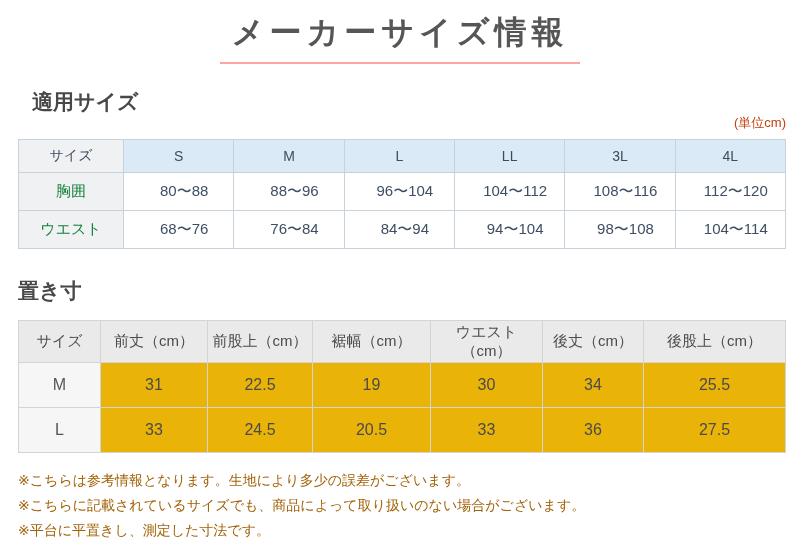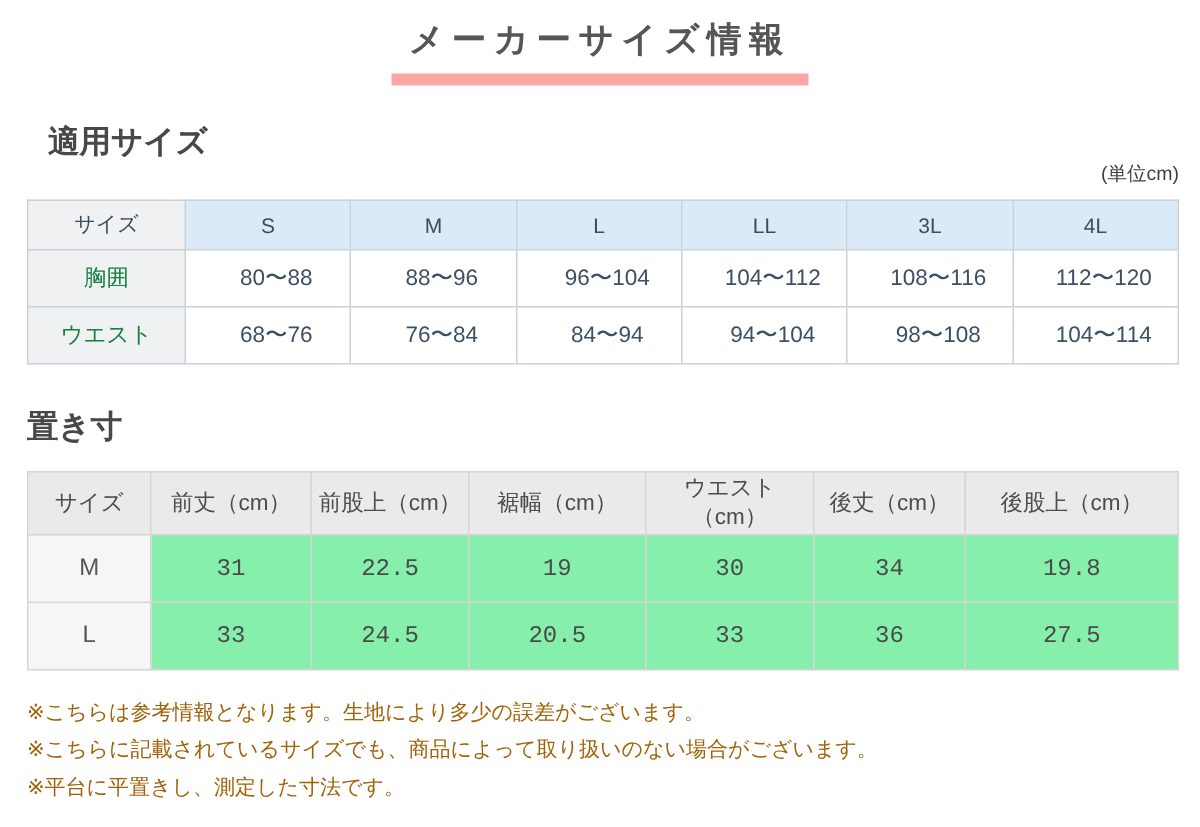--- a/index.html
+++ b/index.html
@@ -7,35 +7,35 @@
     width:800px;height:551px;overflow:hidden;
     font-family:"Liberation Sans","DejaVu Sans",sans-serif;
     -webkit-font-smoothing:antialiased;
   }
   .page{width:800px;height:551px;position:relative;}
 
   
   .title-wrap{text-align:center;padding-top:10px;}
   .main-title{
     display:inline-block;margin:0;
-    font-size:23px;font-weight:bold;letter-spacing:5px;
+    font-size:32px;font-weight:bold;letter-spacing:5px;
     color:#565656;line-height:1.4;
-    border-bottom:8px solid #fca5a5;
+    border-bottom:2px solid #fca5a5;
     padding:0 12px 7px 12px;
   }
 
   
   .sec-head{
     display:flex;justify-content:space-between;align-items:flex-end;
     margin:10px 14px 0 18px;
   }
   h2.sec-title{
     margin:14px;font-size:21px;font-weight:bold;color:#484848;line-height:1.35;
   }
-  .unit{font-size:13px;color:#404040;line-height:1.1;}
+  .unit{font-size:13px;color:#c2410c;line-height:1.1;}
 
   h2.sec-title-2{
     margin:28px 0 0 18px;font-size:21px;font-weight:bold;color:#484848;line-height:1.3;
   }
 
   
   table{border-collapse:collapse;table-layout:fixed;}
   .t1{
     width:768px;margin:9px 14px 0 18px;
   }
@@ -55,21 +55,21 @@
   .t2{
     width:768px;margin:16px 14px 0 18px;
   }
   .t2 th,.t2 td{
     border:1px solid #d4d4d4;
     text-align:center;vertical-align:middle;
     font-weight:normal;
   }
   .t2 thead th{height:39px;font-size:15px;background:#eaeaea;color:#4c4c4c;}
   .t2 tbody th{height:42px;font-size:16px;background:#f6f6f6;color:#565656;}
-  .t2 tbody td{height:42px;font-size:16px;background:#86efac;color:#4b4b4b;font-family:Liberation Mono, monospace;}
+  .t2 tbody td{height:42px;font-size:16px;background:#eab308;color:#4b4b4b;}
 
   
   .notes{margin:15px 14px 0 18px;}
   .notes p{margin:0;font-size:14px;line-height:25px;color:#a16207;}
 </style>
 </head>
 <body>
 
 <div class="page">
 
@@ -149,21 +149,21 @@
       </tr>
     </thead>
     <tbody>
       <tr>
         <th>M</th>
         <td>31</td>
         <td>22.5</td>
         <td>19</td>
         <td>30</td>
         <td>34</td>
-        <td>19.8</td>
+        <td>25.5</td>
       </tr>
       <tr>
         <th>L</th>
         <td>33</td>
         <td>24.5</td>
         <td>20.5</td>
         <td>33</td>
         <td>36</td>
         <td>27.5</td>
       </tr>

